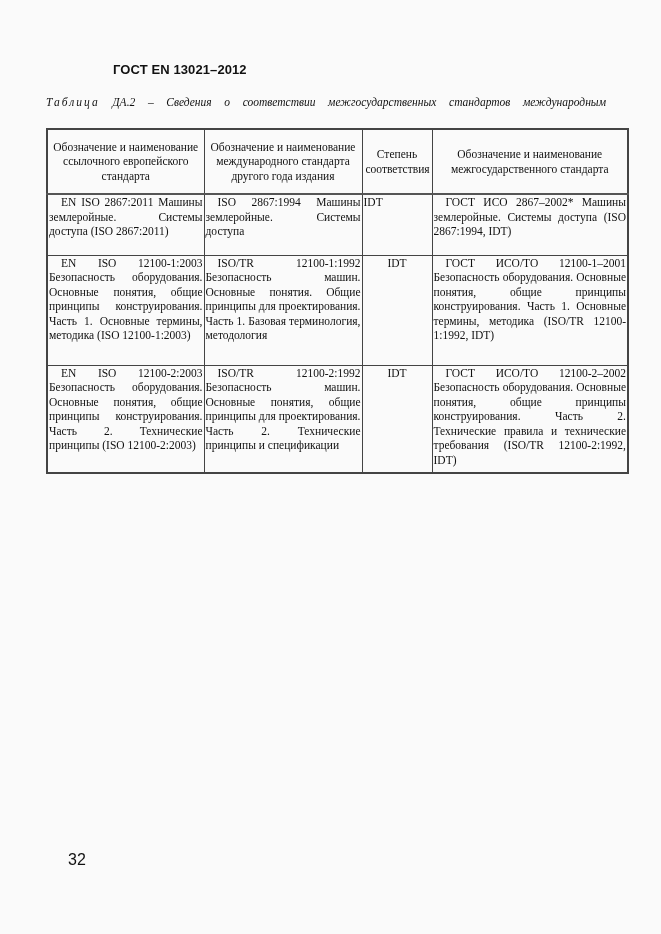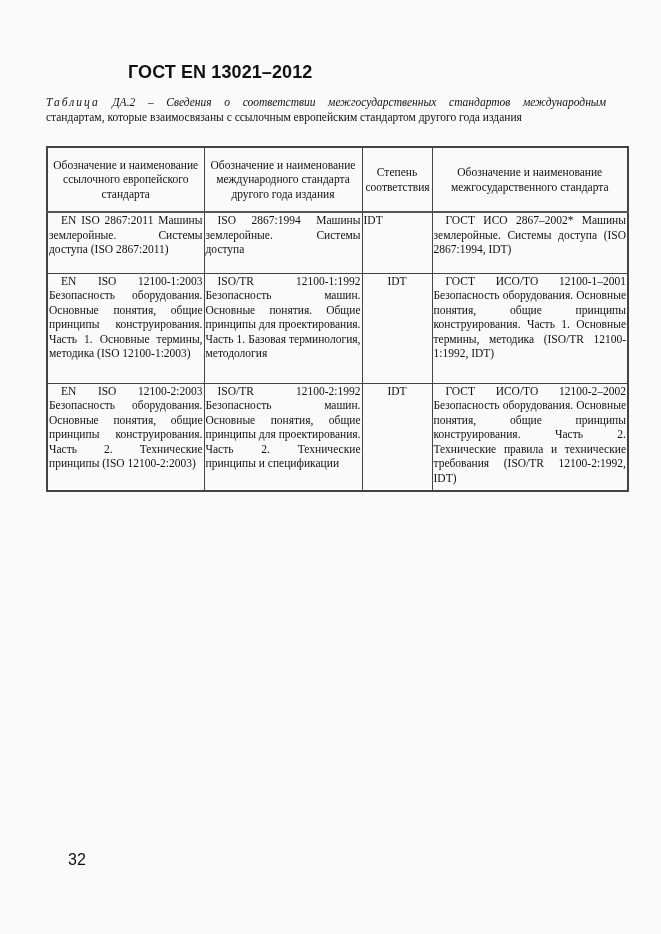--- a/index.html
+++ b/index.html
@@ -5,34 +5,34 @@
     html, body { margin: 0; padding: 0; }
     body {
       width: 661px; height: 934px;
       background: #fafafa;
       position: relative;
       overflow: hidden;
       color: #111;
       font-family: "Liberation Serif", "DejaVu Serif", serif;
     }
     .doc-header {
-      position: absolute; left: 82px; top: 62px;
+      position: absolute; left: 67px; top: 62px;
       font-family: "Liberation Sans", "DejaVu Sans", sans-serif;
-      font-weight: bold; font-size: 18px; letter-spacing: 0.1px; padding-left: 46px;
+      font-weight: bold; font-size: 13px; letter-spacing: 0.1px; padding-left: 46px;
     }
     .caption {
       position: absolute; left: 46px; top: 95px; width: 560px;
       font-size: 11.5px; line-height: 15px;
     }
     .caption .line1 { text-align: justify; text-align-last: justify; word-spacing: 2px; font-style: italic; }
     .caption .label { letter-spacing: 2px; }
     .caption .line2 { white-space: nowrap; }
 
     table.std {
-      position: absolute; left: 46px; top: 146px;
+      position: absolute; left: 46px; top: 128px;
       width: 581px;
       border-collapse: collapse;
       table-layout: fixed;
       font-size: 11.5px; line-height: 14.6px;
       border: 2px solid #444;
       font-family: Liberation Serif, serif;
     }
     table.std td, table.std th {
       border: 1px solid #444;
       vertical-align: top;
@@ -59,21 +59,20 @@
       font-size: 16px;
     }
   </style>
 </head>
 <body>
 
 <div class="doc-header">ГОСТ EN 13021–2012</div>
 
 <div class="caption">
   <div class="line1"><span class="label">Таблица</span> <span>ДА.2 – Сведения о соответствии межгосударственных стандартов международным</span></div>
-  <div class="line2">стандартам, которые взаимосвязаны с ссылочным европейским стандартом другого года издания</div>
 </div>
 
 <table class="std">
   <colgroup>
     <col style="width:157px">
     <col style="width:158px">
     <col style="width:70px">
     <col style="width:196px">
   </colgroup>
   <thead>

